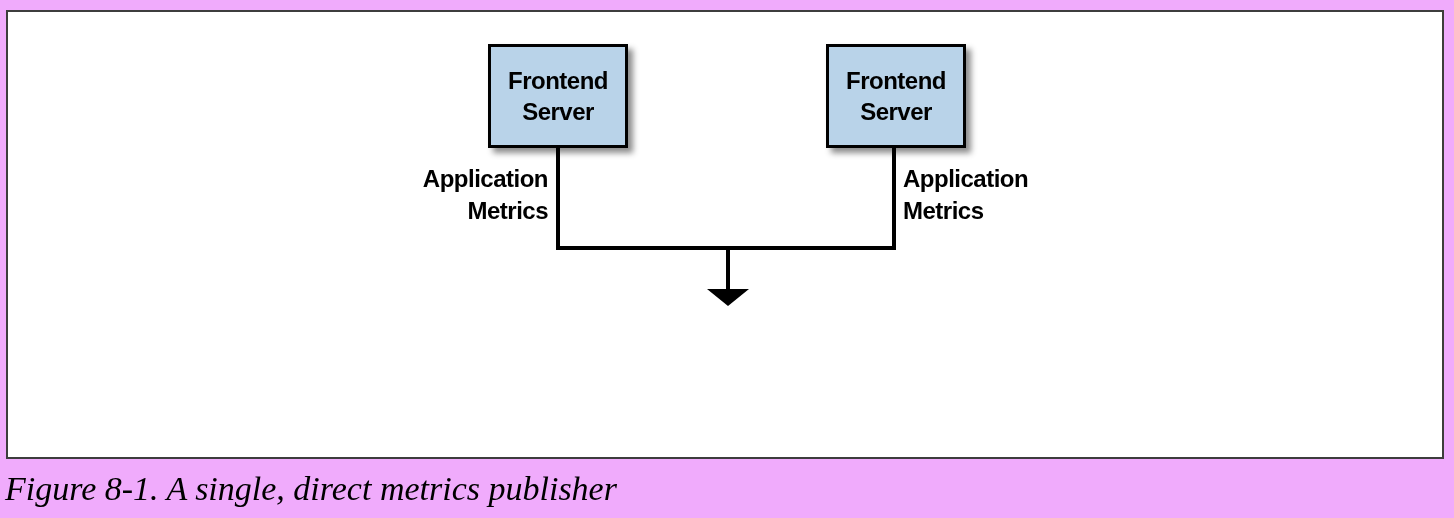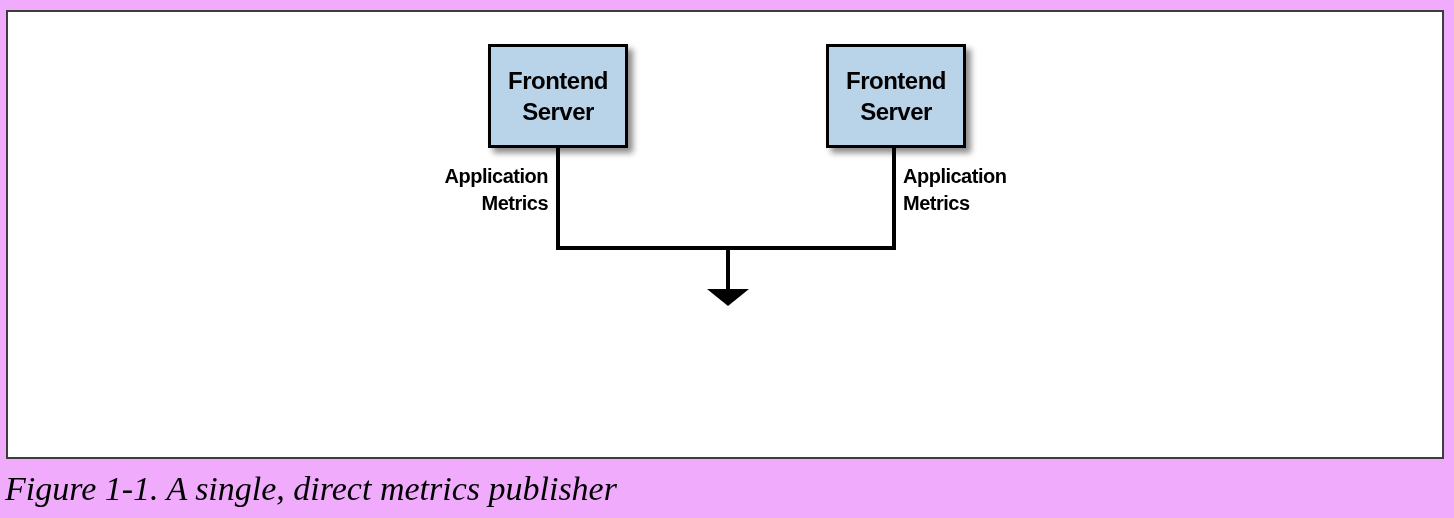--- a/index.html
+++ b/index.html
@@ -46,21 +46,21 @@
 
   .arrow-head{
     position:absolute;left:707px;top:289px;width:0;height:0;
     border-left:21px solid transparent;
     border-right:21px solid transparent;
     border-top:17px solid var(--line);
   }
 
   .edge-label{
     position:absolute;top:163px;width:152px;
-    font-size:20px;font-weight:700;line-height:1.35;letter-spacing:-0.5px;
+    font-size:24px;font-weight:700;line-height:1.35;letter-spacing:-0.5px;
   }
   .edge-label-left {left:396px;text-align:right;}
   .edge-label-right{left:903px;text-align:left;}
 
   .caption{
     position:absolute;left:5px;top:470px;
     font-family:"Liberation Serif", serif;
     font-style:italic;
     font-size:34px;
     color:#000;
@@ -89,15 +89,15 @@
 
   <div class="node node-frontend-right">
     <span class="node-label">Frontend Server</span>
   </div>
 
 
   <div class="edge-label edge-label-left">Application Metrics</div>
 
   <div class="edge-label edge-label-right">Application Metrics</div>
 
-  <div class="caption">Figure 1-1. A single, direct metrics publisher</div>
+  <div class="caption">Figure 8-1. A single, direct metrics publisher</div>
 
 </div>
 
 </body></html>

